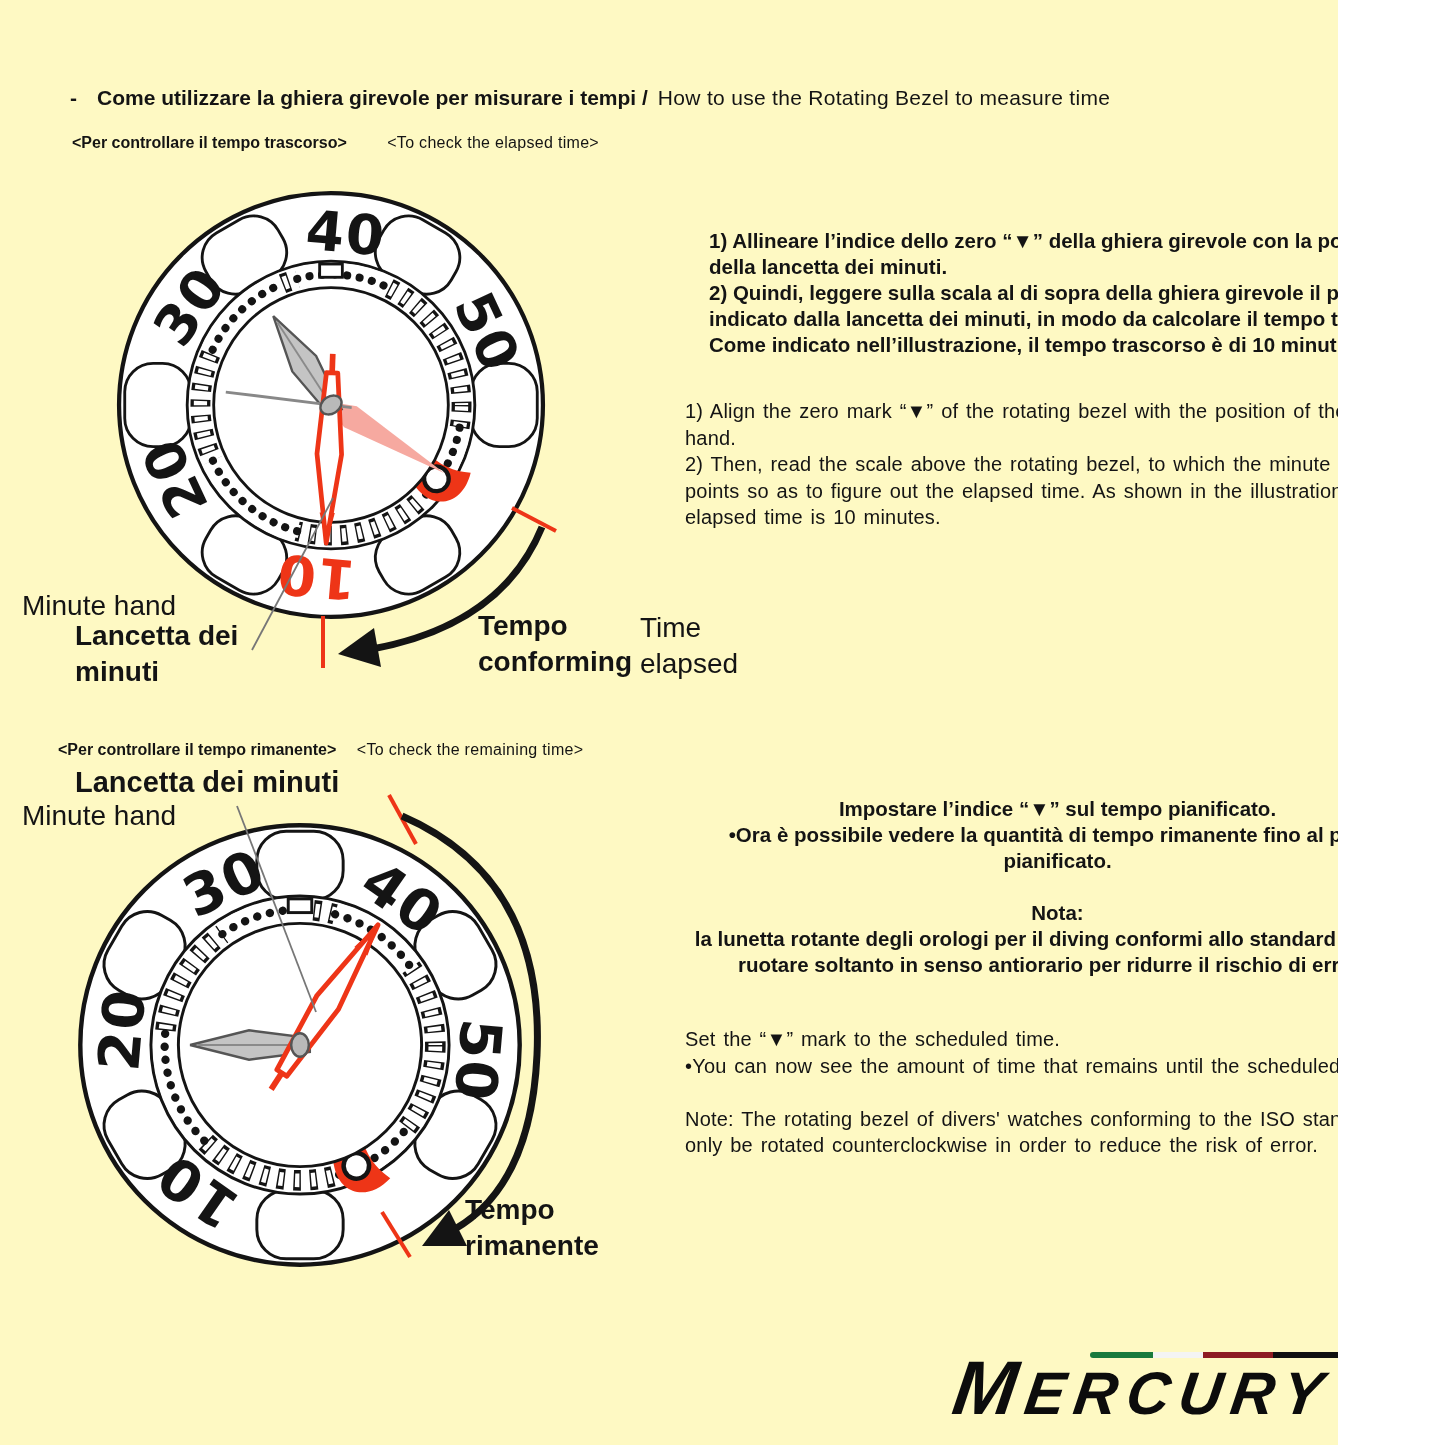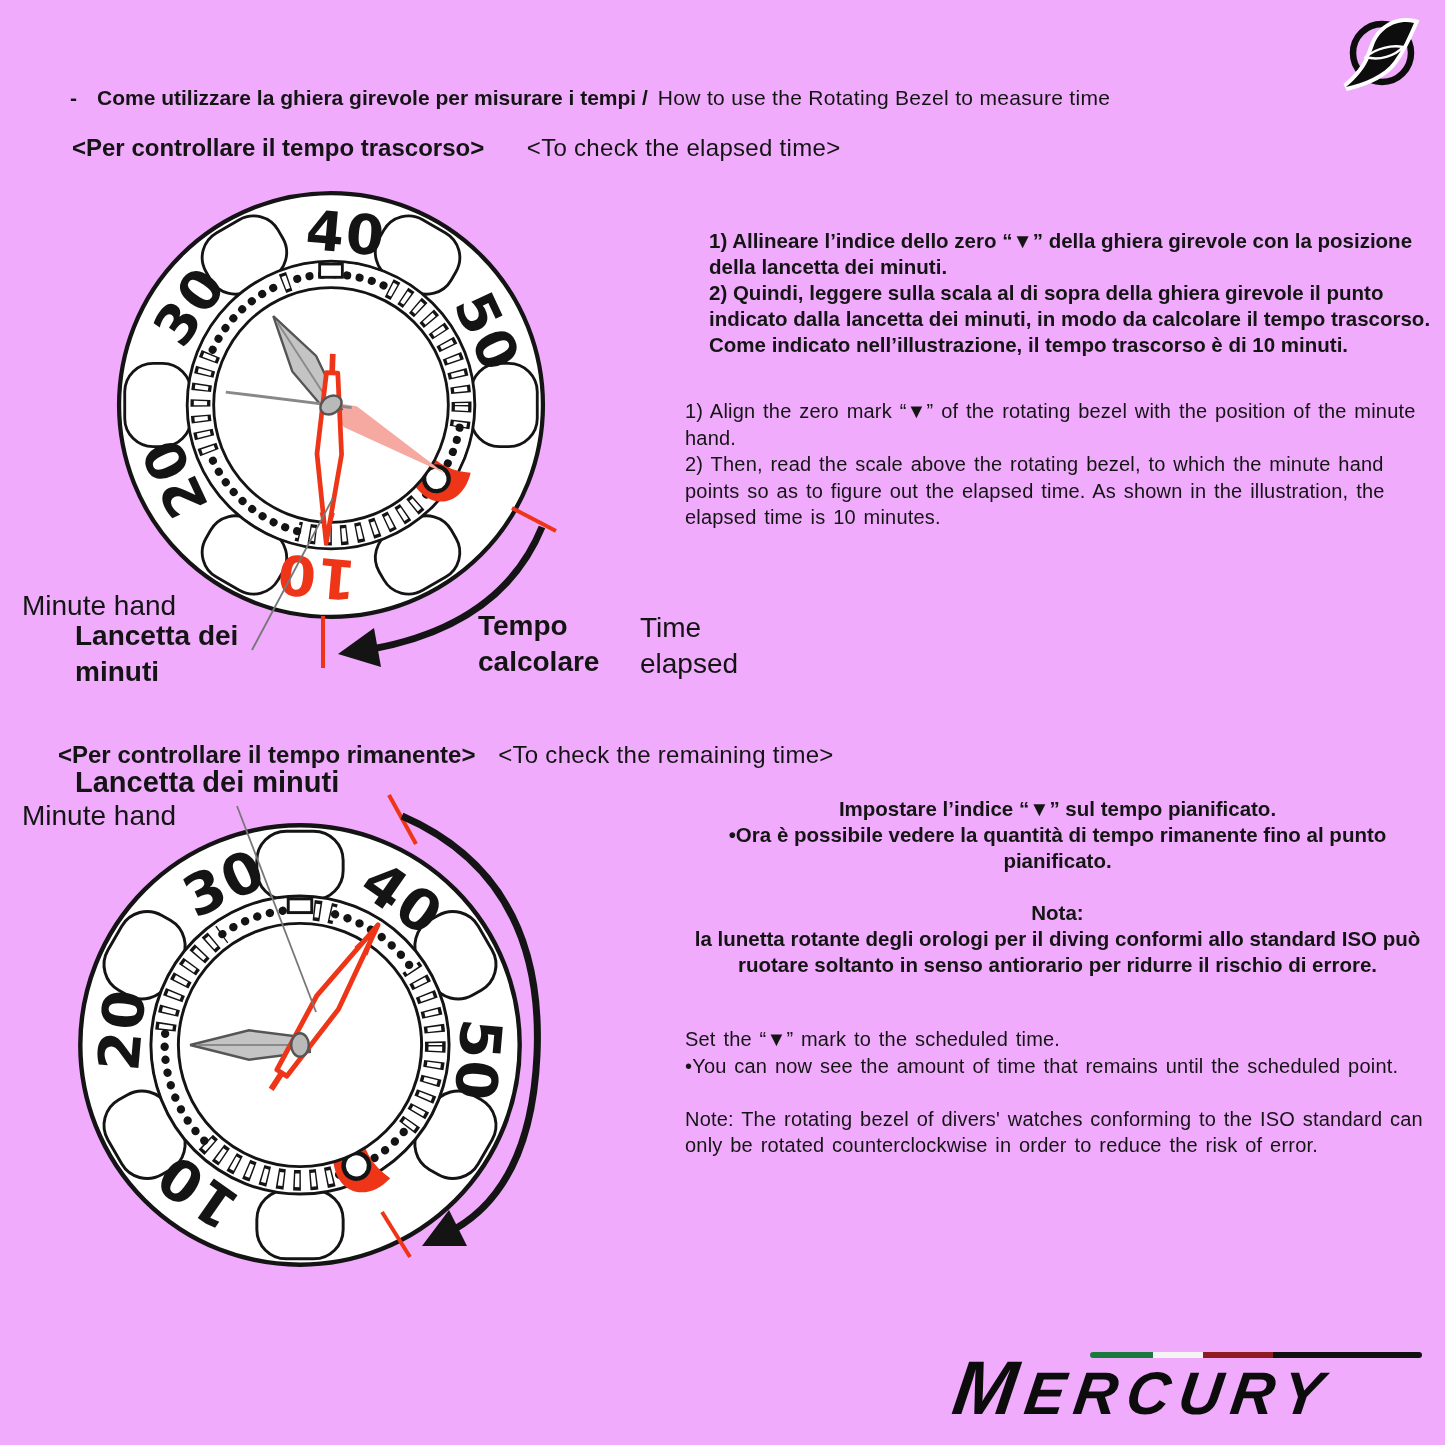--- a/index.html
+++ b/index.html
@@ -1,24 +1,24 @@
 <!DOCTYPE html>
 <html><head>
 <meta charset="utf-8">
 <style>
   html,body{margin:0;padding:0;background:#fff;}
-  .page{position:relative;width:1445px;height:1445px;background:#f0abfc;overflow:hidden;
+  .page{position:relative;width:1338px;height:1445px;background:#fef9c3;overflow:hidden;
         font-family:"Liberation Sans", sans-serif;color:#141414;}
   .abs{position:absolute;}
   
   .title-row{left:70px;top:86px;font-size:21px;white-space:nowrap;}
   .title-row .dash{margin-right:20px;font-weight:bold;}
   .title-it{font-weight:bold;}
   .title-en{font-weight:normal;margin-left:10px;letter-spacing:.3px;}
-  .h-row{font-size:24px;white-space:nowrap;}
+  .h-row{font-size:16px;white-space:nowrap;}
   .h-it{font-weight:bold;}
   .h-en{font-weight:normal;letter-spacing:.3px;}
   
   .body-block{width:745px;white-space:pre-line;}
   .body-it{font-weight:bold;font-size:20.5px;line-height:26px;}
   .body-en{font-weight:normal;font-size:20px;line-height:26.5px;word-spacing:2px;letter-spacing:.2px;}
   
   .lbl{line-height:1.27;}
   .lbl-b{font-weight:bold;font-size:28px;}
   .lbl-r{font-weight:normal;font-size:28px;}
@@ -126,21 +126,21 @@
     <ellipse rx="12" ry="9" transform="rotate(-33)" fill="#b9b9b9" stroke="#555" stroke-width="2.5"></ellipse>
   </svg>
 
   <div class="abs body-block body-it" style="left:709px;top:228px;">1) Allineare l’indice dello zero “▼” della ghiera girevole con la posizione della lancetta dei minuti.
 2) Quindi, leggere sulla scala al di sopra della ghiera girevole il punto indicato dalla lancetta dei minuti, in modo da calcolare il tempo trascorso. Come indicato nell’illustrazione, il tempo trascorso è di 10 minuti.</div>
   <div class="abs body-block body-en" style="left:685px;top:398px;">1) Align the zero mark “▼” of the rotating bezel with the position of the minute hand.
 2) Then, read the scale above the rotating bezel, to which the minute hand points so as to figure out the elapsed time. As shown in the illustration, the elapsed time is 10 minutes.</div>
 
   <div class="abs lbl lbl-r" style="left:22px;top:588px;">Minute hand</div>
   <div class="abs lbl lbl-b" style="left:75px;top:618px;width:190px;">Lancetta dei minuti</div>
-  <div class="abs lbl lbl-b" style="left:478px;top:608px;width:150px;">Tempo calcolare</div>
+  <div class="abs lbl lbl-b" style="left:478px;top:608px;width:150px;">Tempo conforming</div>
   <div class="abs lbl lbl-r" style="left:640px;top:610px;width:120px;">Time elapsed</div>
 
   <div class="abs h-row" style="left:58px;top:733px;margin-top:8px;">
     <span class="h-it">&lt;Per controllare il tempo rimanente&gt;</span>
     <span class="h-en" style="margin-left:16px;">&lt;To check the remaining time&gt;</span>
   </div>
 
   <div class="abs lbl lbl-m" style="left:75px;top:764px;">Lancetta dei minuti</div>
   <div class="abs lbl lbl-r" style="left:22px;top:798px;">Minute hand</div>
 
@@ -209,20 +209,21 @@
   <div class="abs body-block body-it" style="left:685px;top:796px;text-align:center;">Impostare l’indice “▼” sul tempo pianificato.
 •Ora è possibile vedere la quantità di tempo rimanente fino al punto pianificato.
 
 Nota:
 la lunetta rotante degli orologi per il diving conformi allo standard ISO può ruotare soltanto in senso antiorario per ridurre il rischio di errore.</div>
   <div class="abs body-block body-en" style="left:685px;top:1026px;">Set the “▼” mark to the scheduled time.
 •You can now see the amount of time that remains until the scheduled point.
 
 Note: The rotating bezel of divers' watches conforming to the ISO standard can only be rotated counterclockwise in order to reduce the risk of error.</div>
 
+  <div class="abs lbl lbl-b" style="left:465px;top:1192px;width:170px;">Tempo rimanente</div>
 
   <svg style="left:0;top:0;pointer-events:none;" width="1445" height="1445" viewBox="0 0 1445 1445">
 
     <line x1="333" y1="498" x2="252" y2="650" stroke="#777" stroke-width="1.8"></line>
     <line x1="323" y1="616" x2="323" y2="668" stroke-width="4" stroke="#ee3517"></line>
     <line x1="512" y1="508" x2="556" y2="531" stroke-width="4" stroke="#ee3517"></line>
     <path d="M 542 527 Q 502 625 372 649" fill="none" stroke="#141414" stroke-width="7"></path>
     <polygon points="338,654 374,628 381,667" fill="#141414"></polygon>
 
     <line x1="237" y1="806" x2="316" y2="1012" stroke="#777" stroke-width="1.8"></line>

